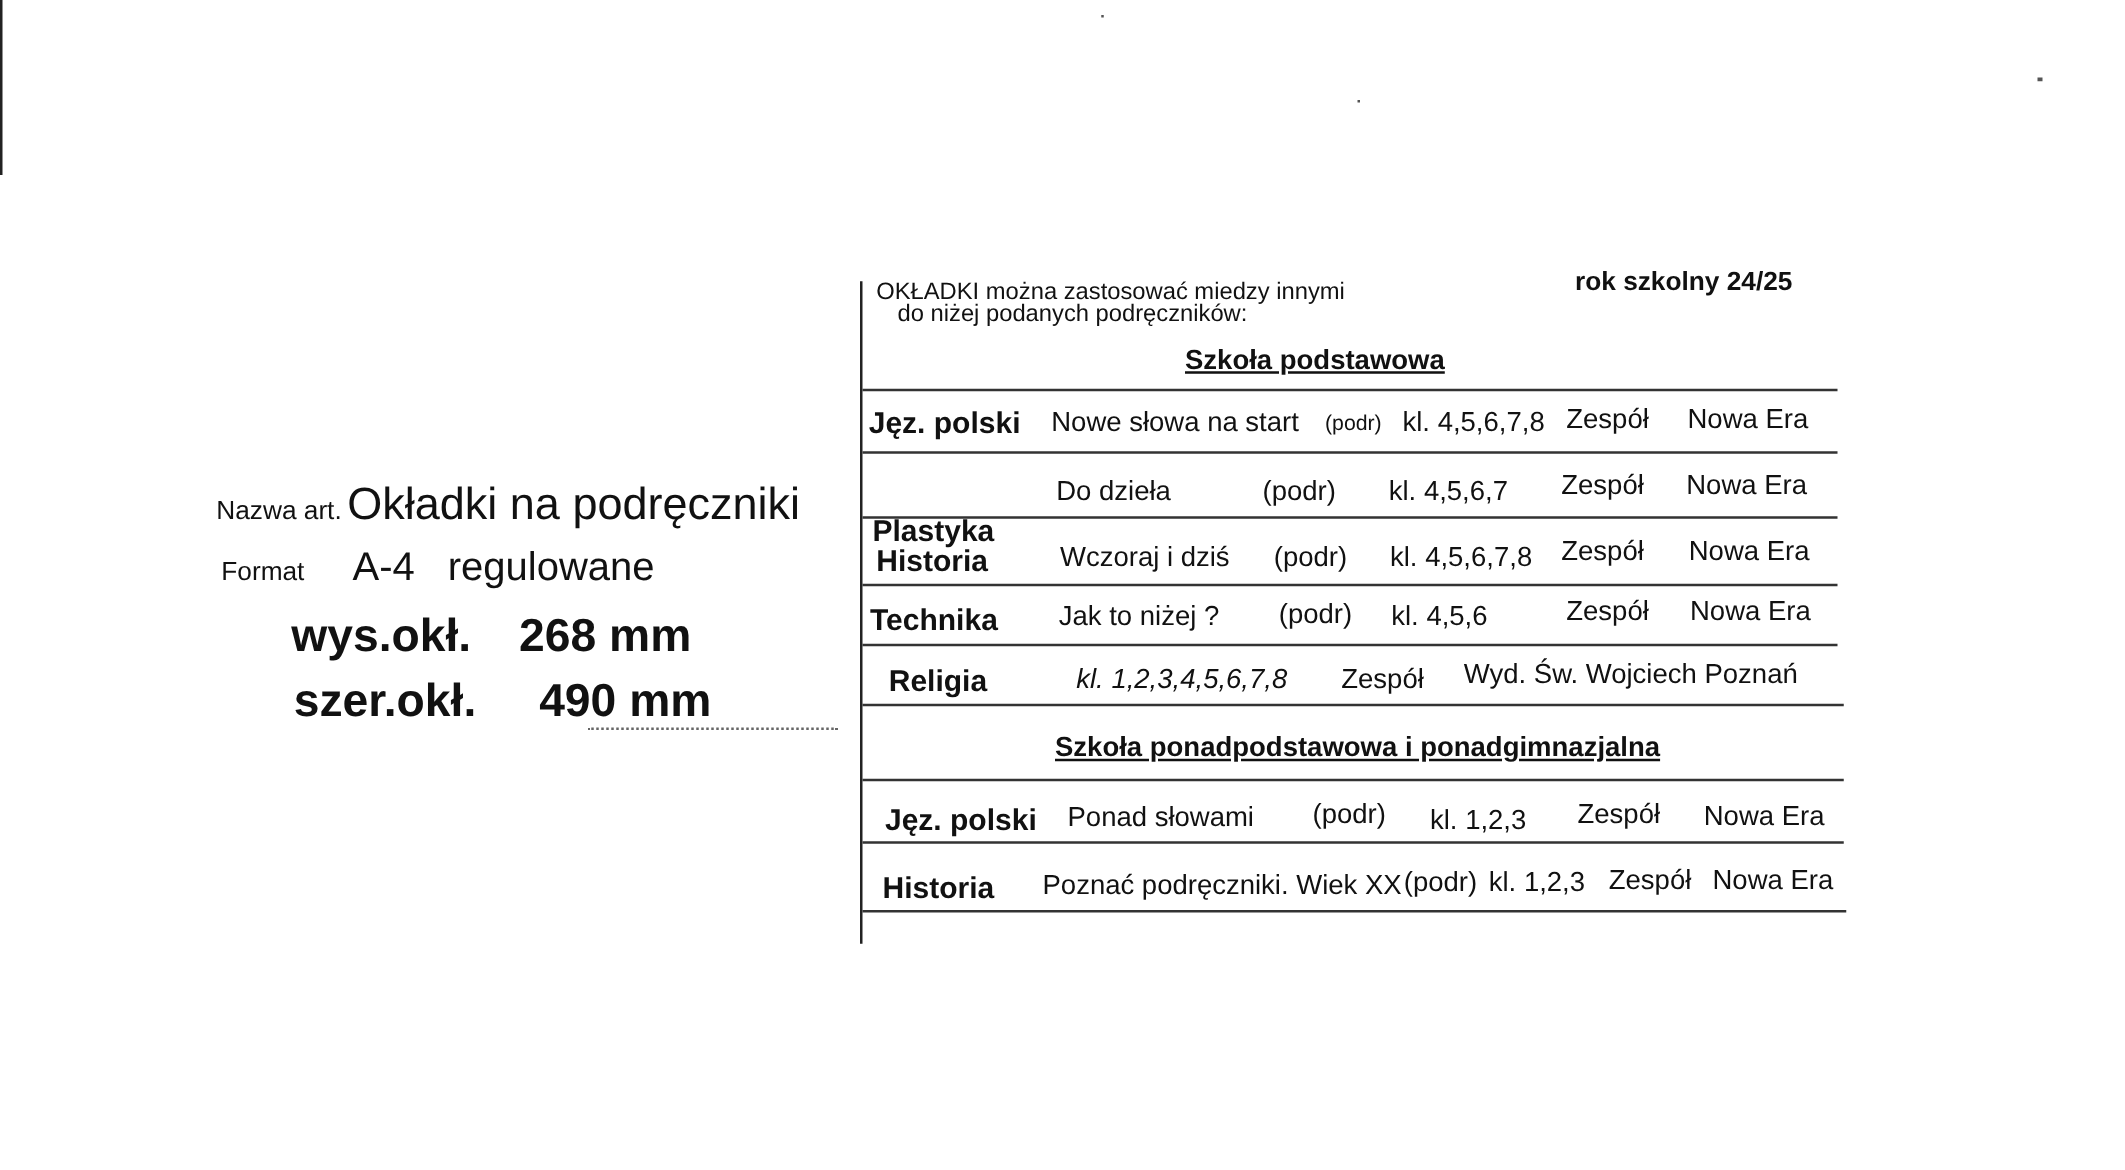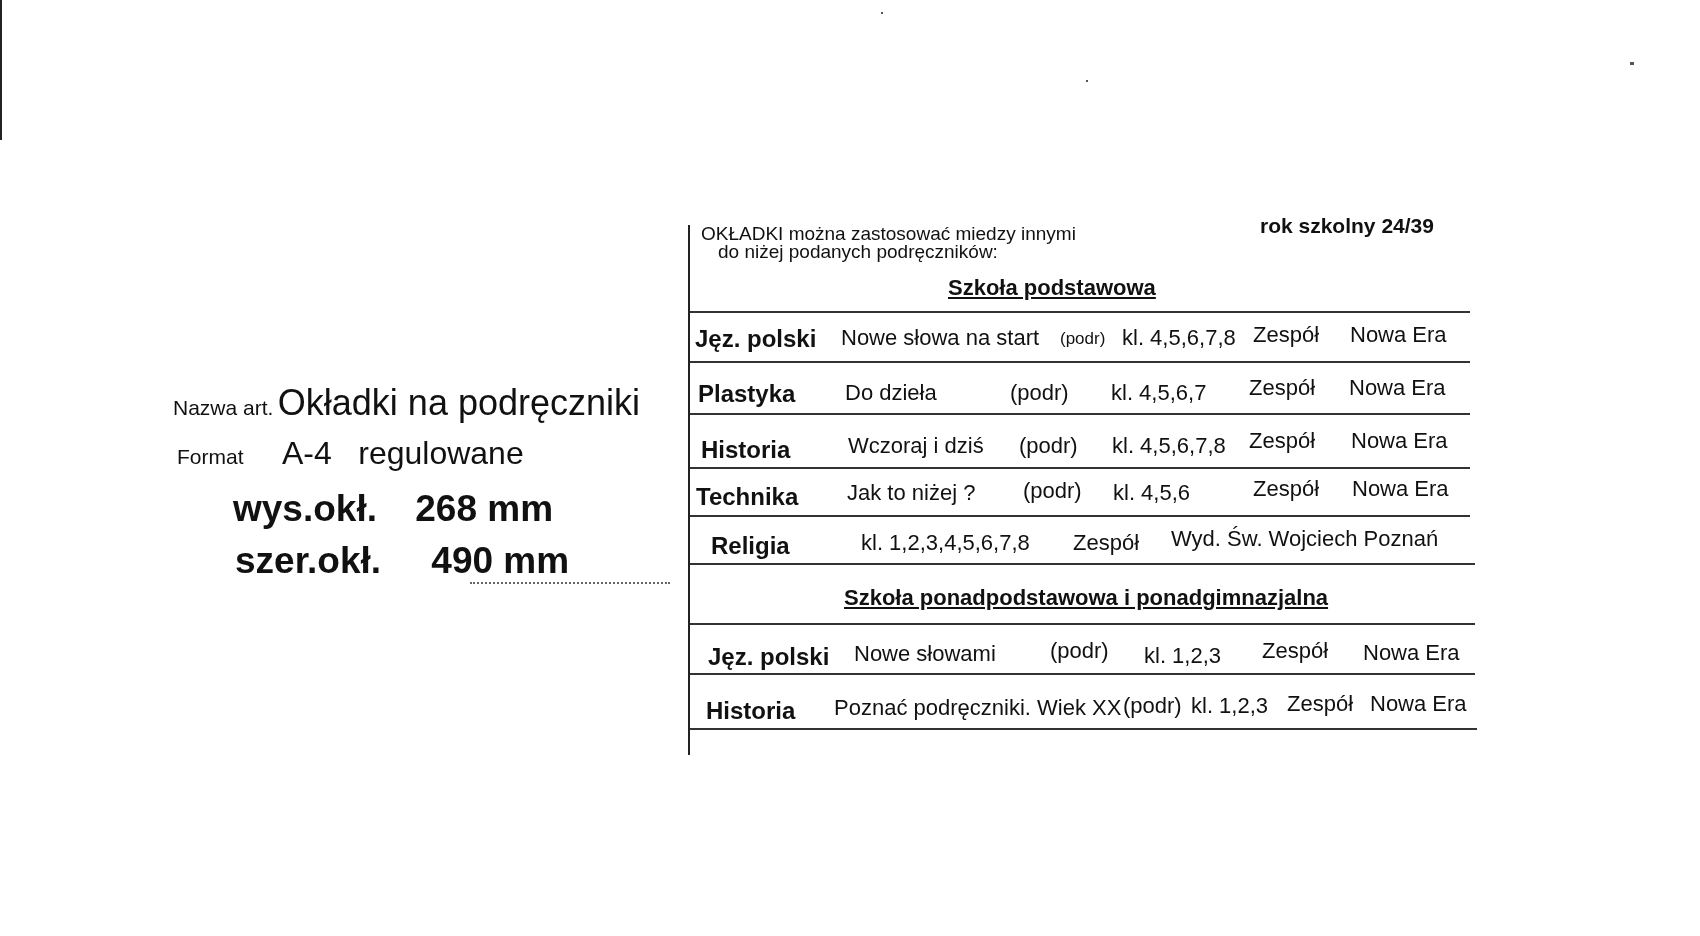--- a/index.html
+++ b/index.html
@@ -137,37 +137,37 @@
   <div class="dots"></div>
 </div>
 
 <div class="doc-table">
   <div class="vline"></div>
 
   <div class="intro">
     <span>OKŁADKI można zastosować miedzy innymi</span>
     <span class="l2">do niżej podanych podręczników:</span>
   </div>
-  <div class="year">rok szkolny 24/39</div>
+  <div class="year">rok szkolny 24/25</div>
 
   <div class="section-title" style="left:260px; top:50px;">Szkoła podstawowa</div>
   <div class="hline" style="top:86px; width:780px;"></div>
 
   <div class="row" style="top:100px;">
     <span class="cell subject" style="left:7px;">Jęz. polski</span>
     <span class="cell" style="left:153px;">Nowe słowa na start</span>
     <span class="cell podr-small" style="left:372px; top:4px;">(podr)</span>
     <span class="cell" style="left:434px;">kl. 4,5,6,7,8</span>
     <span class="cell" style="left:565px; top:-3px;">Zespół</span>
     <span class="cell" style="left:662px; top:-3px;">Nowa Era</span>
   </div>
   <div class="hline" style="top:136px; width:780px;"></div>
 
   <div class="row" style="top:155px;">
-    <span class="cell subject" style="left:10px;">Plastyka</span>
+    <span class="cell subject" style="left:10px;margin-top:32px;">Plastyka</span>
     <span class="cell" style="left:157px;">Do dzieła</span>
     <span class="cell" style="left:322px;">(podr)</span>
     <span class="cell" style="left:423px;">kl. 4,5,6,7</span>
     <span class="cell" style="left:561px; top:-5px;">Zespół</span>
     <span class="cell" style="left:661px; top:-5px;">Nowa Era</span>
   </div>
   <div class="hline" style="top:188px; width:780px;"></div>
 
   <div class="row" style="top:208px;">
     <span class="cell subject" style="left:13px; top:3px;">Historia</span>
@@ -184,32 +184,32 @@
     <span class="cell" style="left:159px; top:-3px;">Jak to niżej ?</span>
     <span class="cell" style="left:335px; top:-5px;">(podr)</span>
     <span class="cell" style="left:425px; top:-3px;">kl. 4,5,6</span>
     <span class="cell" style="left:565px; top:-7px;">Zespół</span>
     <span class="cell" style="left:664px; top:-7px;">Nowa Era</span>
   </div>
   <div class="hline" style="top:290px; width:780px;"></div>
 
   <div class="row" style="top:307px;">
     <span class="cell subject" style="left:23px;">Religia</span>
-    <span class="cell" style="left:173px; top:-2px;">kl. 1,2,3,4,5,6,7,8</span>
+    <span class="cell" style="left:173px; top:-2px;font-style:italic;">kl. 1,2,3,4,5,6,7,8</span>
     <span class="cell" style="left:385px; top:-2px;">Zespół</span>
     <span class="cell" style="left:483px; top:-6px;">Wyd. Św. Wojciech Poznań</span>
   </div>
   <div class="hline" style="top:338px; width:785px;"></div>
 
   <div class="section-title" style="left:156px; top:360px;">Szkoła ponadpodstawowa i ponadgimnazjalna</div>
   <div class="hline" style="top:398px; width:785px;"></div>
 
   <div class="row" style="top:418px;">
     <span class="cell subject" style="left:20px;">Jęz. polski</span>
-    <span class="cell" style="left:166px; top:-2px;">Nowe słowami</span>
+    <span class="cell" style="left:166px; top:-2px;">Ponad słowami</span>
     <span class="cell" style="left:362px; top:-5px;">(podr)</span>
     <span class="cell" style="left:456px;">kl. 1,2,3</span>
     <span class="cell" style="left:574px; top:-5px;">Zespół</span>
     <span class="cell" style="left:675px; top:-3px;">Nowa Era</span>
   </div>
   <div class="hline" style="top:448px; width:785px;"></div>
 
   <div class="row" style="top:472px;">
     <span class="cell subject" style="left:18px;">Historia</span>
     <span class="cell" style="left:146px; top:-2px;">Poznać podręczniki. Wiek XX</span>

